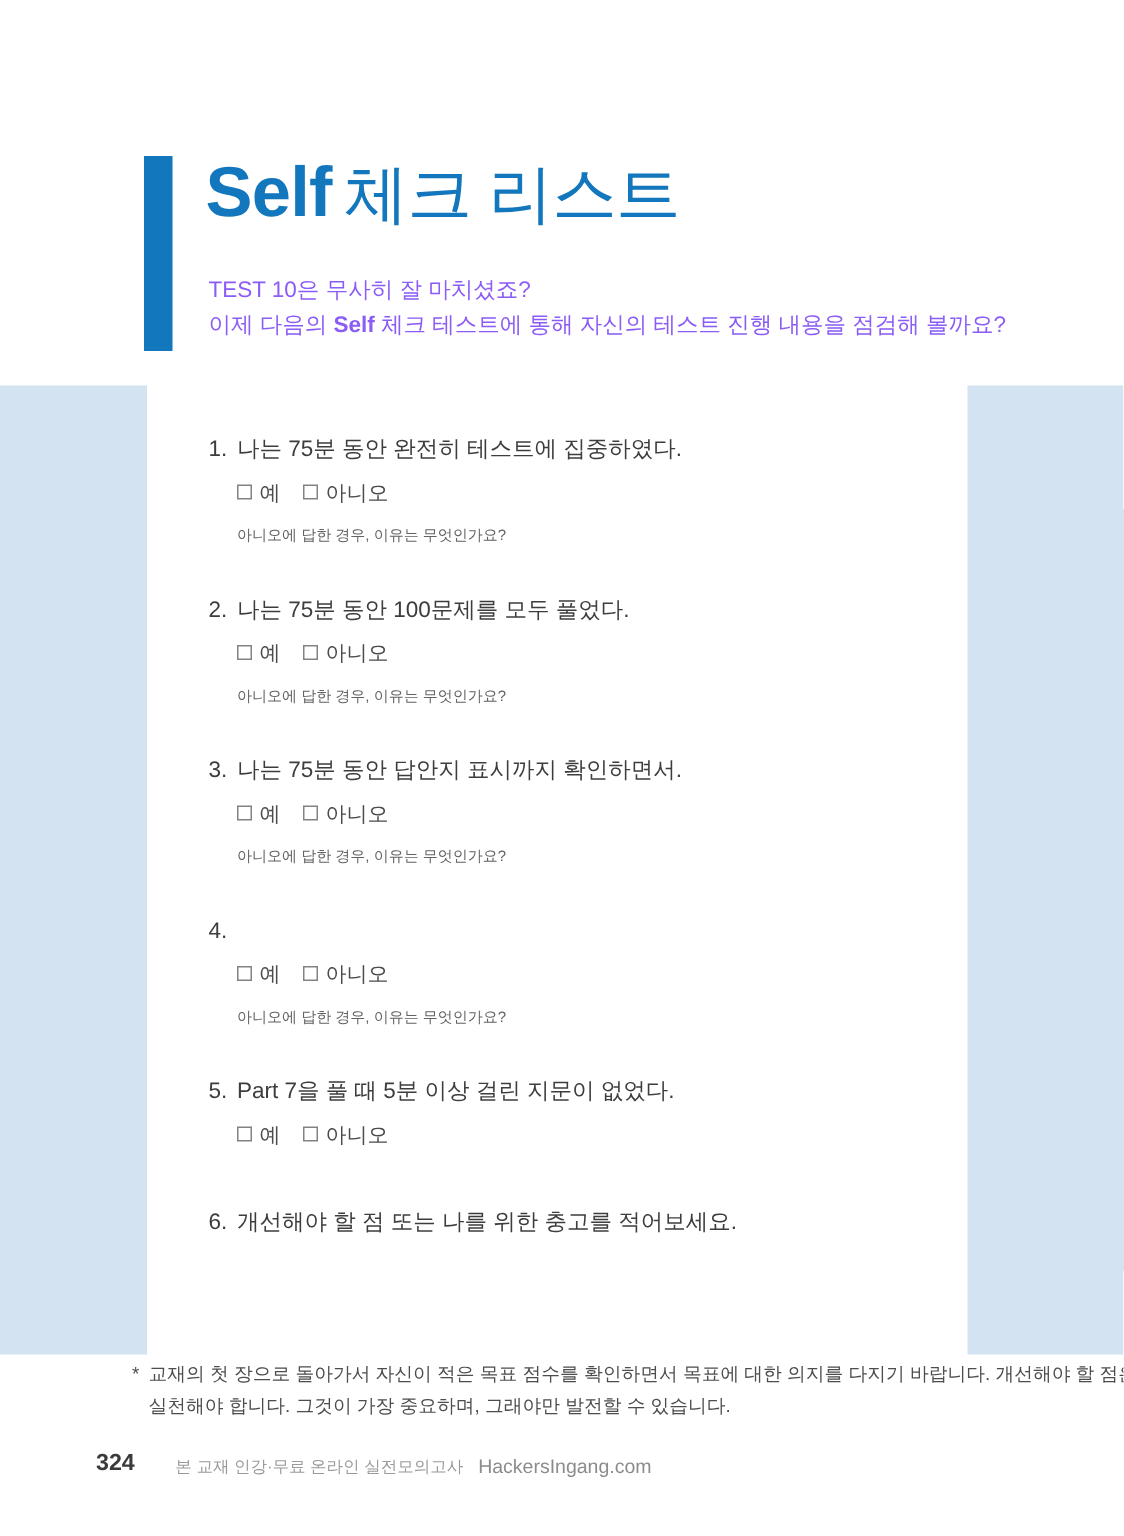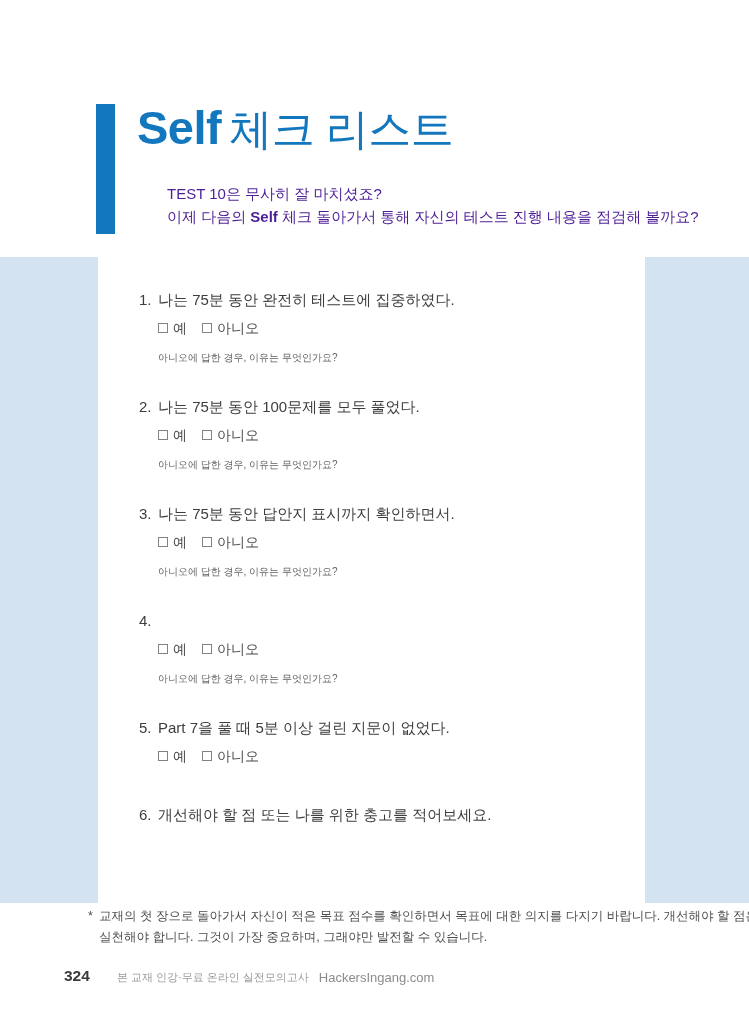--- a/index.html
+++ b/index.html
@@ -19,21 +19,21 @@
   
   .accent-bar { position: absolute; left: 96px; top: 104px; width: 19px; height: 130px; background: #1377bd; }
   .page-title {
     position: absolute; left: 137px; top: 100px;
     color: #1377bd; font-size: 47px; line-height: 56px; font-weight: 700;
     letter-spacing: -0.5px; white-space: nowrap;
   }
   .page-title .title-korean { font-weight: 300; font-size: 43px; margin-left: 8px; }
   .subtitle {
     position: absolute; left: 139px; top: 182px;
-    color: #4c1d95; font-size: 15px; line-height: 23px; white-space: nowrap; margin-left: 28px;
+    color: #8b5cf6; font-size: 15px; line-height: 23px; white-space: nowrap;
   }
   .subtitle .latin-strong { font-weight: 700; }
 
   
   .checklist { position: absolute; left: 139px; top: 290px; width: 490px; }
   .checklist-item { margin-bottom: 31px; }
   .checklist-item.no-reason { margin-bottom: 41px; }
   .q-row { display: flex; color: #3d3d3d; font-size: 15px; line-height: 19px; }
   .q-number { width: 13px; margin-right: 6px; flex: 0 0 auto; }
   .q-text { white-space: nowrap; text-align: center; }
@@ -63,21 +63,21 @@
 
   <div class="side-panel left"></div>
   <div class="side-panel right"></div>
 
   <div class="accent-bar"></div>
 
   <h1 class="page-title"><span class="title-latin">Self</span><span class="title-korean">체크 리스트</span></h1>
 
   <div class="subtitle">
     <div>TEST 10은 무사히 잘 마치셨죠?</div>
-    <div><span>이제 다음의 </span><span class="latin-strong">Self</span><span> 체크 돌아가서 통해 자신의 테스트 진행 내용을 점검해 볼까요?</span></div>
+    <div><span>이제 다음의 </span><span class="latin-strong">Self</span><span> 체크 테스트에 통해 자신의 테스트 진행 내용을 점검해 볼까요?</span></div>
   </div>
 
   <div class="checklist">
     <div class="checklist-item">
       <div class="q-row">
         <span class="q-number">1.</span>
         <span class="q-text">나는 75분 동안 완전히 테스트에 집중하였다.</span>
       </div>
       <div class="choices">
         <span class="choice">

